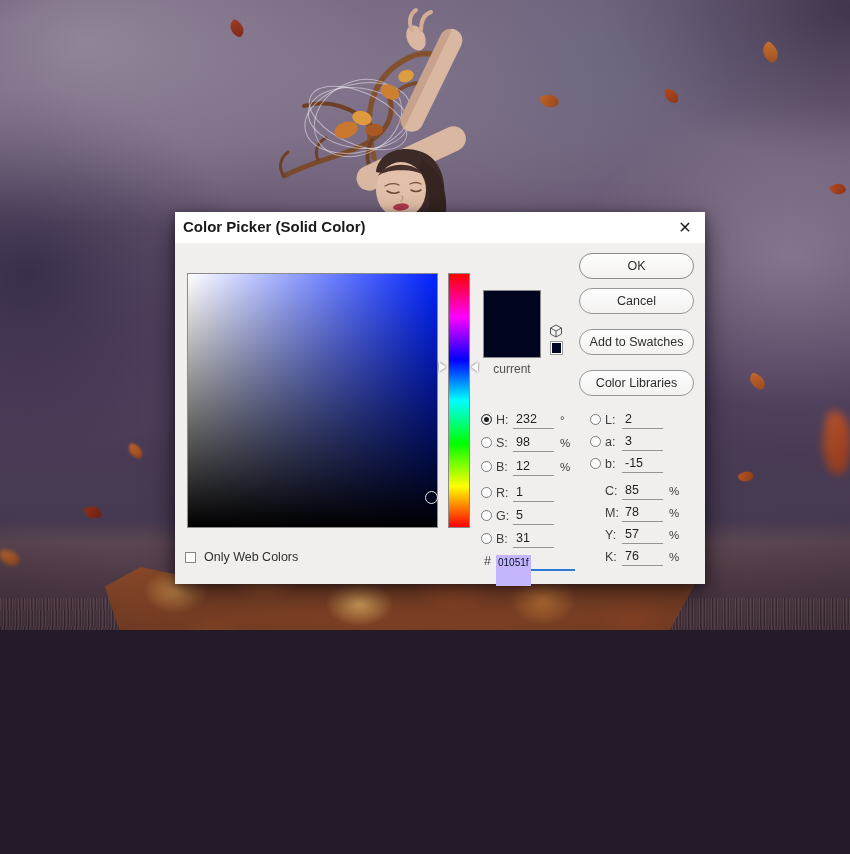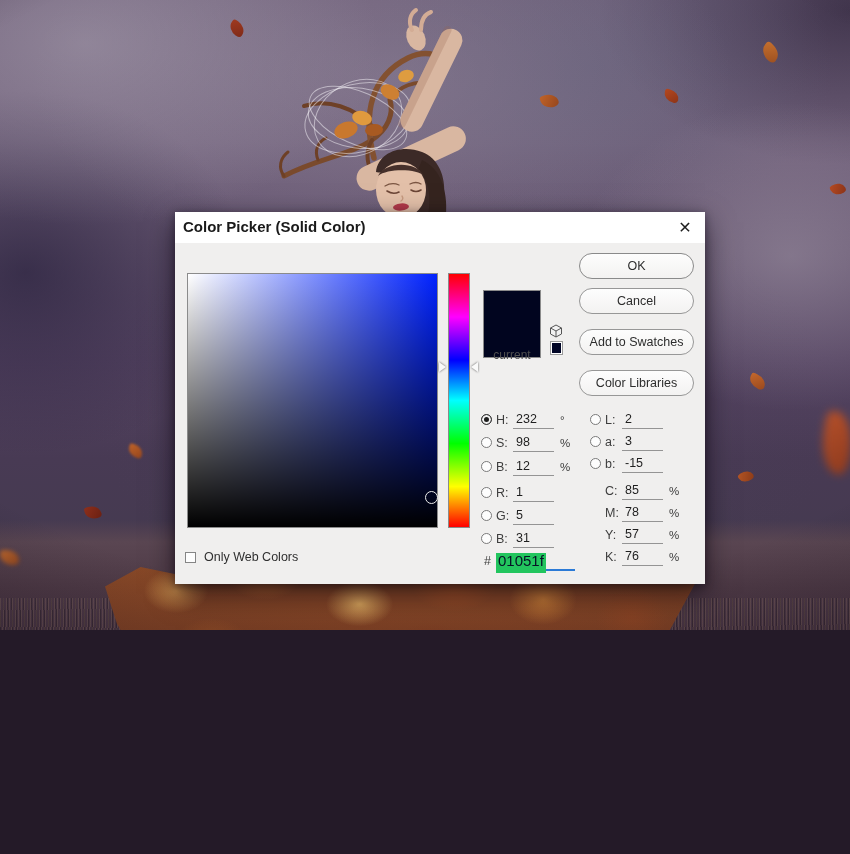--- a/index.html
+++ b/index.html
@@ -79,21 +79,21 @@
   .radio{width:11px;height:11px;border:1px solid #7a7a7a;border-radius:50%;background:#fdfdfd;
     margin-right:4px;flex:none;box-sizing:border-box;}
   .radio.sel{background:#1c1c1c;border-color:#3a3a3a;box-shadow:inset 0 0 0 2px #f2f2f2;}
   .radio.ph{visibility:hidden;}
   .flabel{width:17px;font-size:12.5px;color:#3d3d3d;flex:none;}
   .num{width:38px;height:16px;border:none;border-bottom:1px solid #949494;background:transparent;
     font-family:inherit;font-size:12.5px;color:#1f1f1f;padding:0 0 1px 3px;margin-right:6px;flex:none;}
   .unit{font-size:11.5px;color:#3d3d3d;}
   .hexhash{position:absolute;left:309px;top:342px;font-size:12.5px;color:#3f3f3f;}
   .hexfield{position:absolute;left:321px;top:340px;width:79px;height:17px;border-bottom:2px solid #2b7ad6;}
-  .hexsel{display:inline-block;background:#22c55e;color:#071226;font-size:15px;padding:0 2px 5px 2px;line-height:15px;}
+  .hexsel{display:inline-block;background:#c4b5fd;color:#071226;font-size:10px;padding:0 2px 16px 2px;line-height:15px;}
   .cbrow{position:absolute;left:10px;top:337px;display:flex;align-items:center;height:16px;}
   .cbbox{width:11px;height:11px;border:1px solid #858585;background:#fdfdfd;margin-right:8px;box-sizing:border-box;}
   .cblabel{font-size:12.5px;color:#2f2f2f;}
 </style>
 </head>
 <body>
 
 <div class="stage">
 
   <div class="bg-sky"></div>
@@ -169,21 +169,21 @@
     <span class="marker"></span>
     <div class="hue"></div>
     <span class="tri tri-left"></span>
     <span class="tri tri-right"></span>
 
     <span class="swlbl" style="top:78px;">new</span>
     <div class="swatch">
       <div class="swhalf" style="background:#01051f;"></div>
       <div class="swhalf" style="background:#01051f;"></div>
     </div>
-    <span class="swlbl" style="top:136px;">current</span>
+    <span class="swlbl" style="top:150px;">current</span>
 
     <svg class="cubeicon" viewBox="0 0 14 14">
       <path d="M7 1 L12.5 4 V10 L7 13 L1.5 10 V4 Z" fill="#f2f2f2" stroke="#555" stroke-width="1"></path>
       <path d="M7 13 V7 M7 7 L1.5 4 M7 7 L12.5 4" stroke="#555" fill="none" stroke-width="1"></path>
     </svg>
     <div class="websafe"></div>
 
     <button class="btn btn-cancel">Cancel</button>
     <button class="btn btn-ok">OK</button>
     <button class="btn btn-lib">Color Libraries</button>

